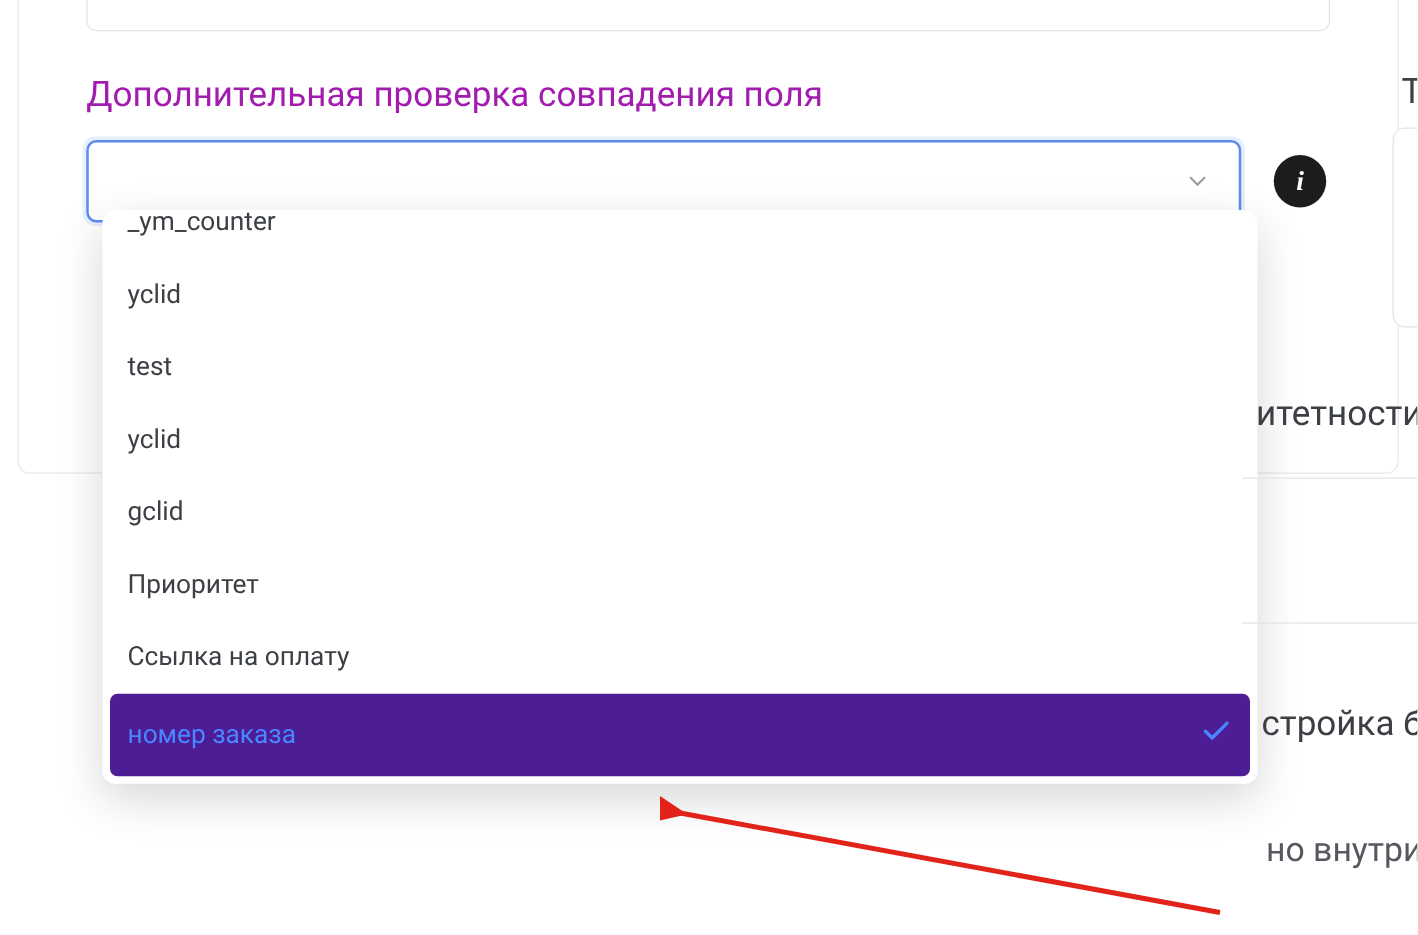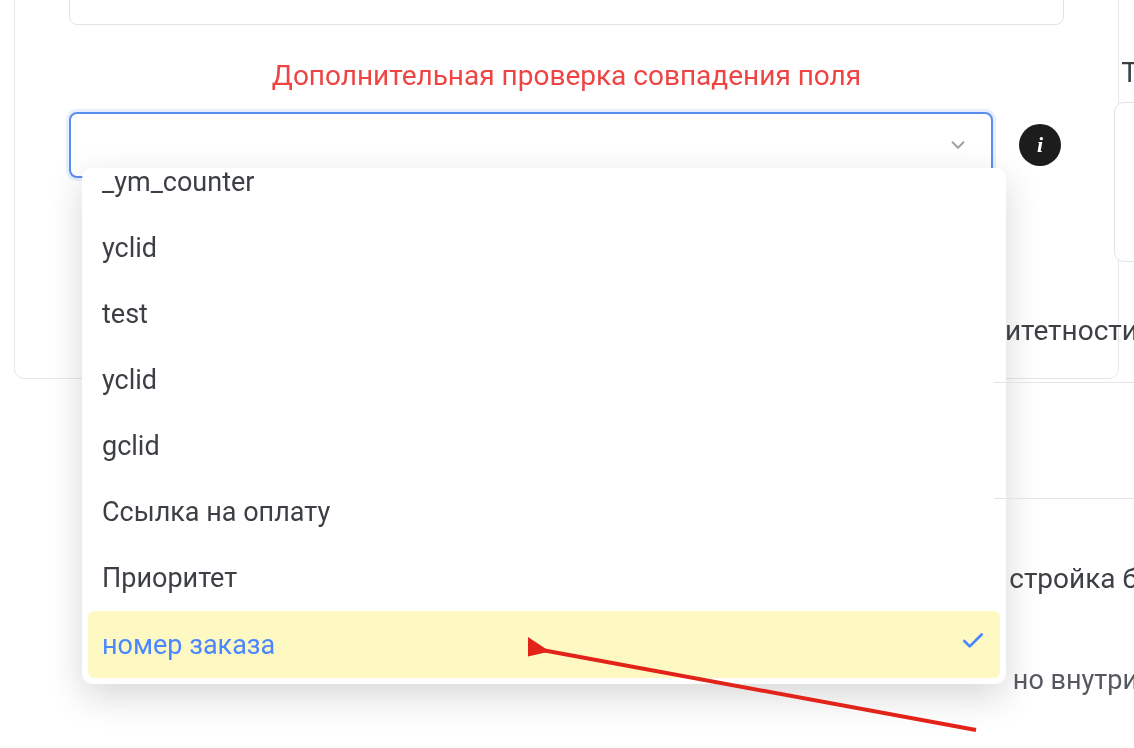--- a/index.html
+++ b/index.html
@@ -37,24 +37,23 @@
     border-radius: 8px;
     padding: 0 18px;
     font-size: 24px;
     color: #9aa0a8;
     display: flex;
     align-items: center;
   }
 
   .field-label {
     font-size: 28px;
-    color: #ef4444;
+    color: #a21caf;
     margin: 34px 0 20px 0;
     font-weight: 400;
-    text-align: center;
   }
 
   .select-row {
     display: flex;
     align-items: center;
     gap: 26px;
   }
 
   .select-box {
     position: relative;
@@ -103,34 +102,34 @@
     top: 168px;
     width: 924px;
     background: #ffffff;
     border-radius: 10px;
     box-shadow: 0 12px 36px rgba(0,0,0,0.16);
     padding: 6px 6px;
     overflow: hidden;
   }
   .dd-item {
     padding: 17px 14px;
-    font-size: 27px;
+    font-size: 21px;
     color: #3c3f44;
     border-radius: 6px;
     display: flex;
     align-items: center;
     justify-content: space-between;
     text-align: right;
   }
   .dd-item.cut {
     padding-top: 0;
     margin-top: -8px;
   }
   .dd-item.selected {
-    background: #fef9c3;
+    background: #4c1d95;
     color: #4a86ff;
     gap: 14px;
   }
   .dd-check {
     color: #4a86ff;
   }
 
   
   .right-slice {
     position: absolute;
@@ -241,24 +240,24 @@
     <div class="dd-item">
       <span>test</span>
     </div>
     <div class="dd-item">
       <span>yclid</span>
     </div>
     <div class="dd-item">
       <span>gclid</span>
     </div>
     <div class="dd-item">
+      <span>Приоритет</span>
+    </div>
+    <div class="dd-item">
       <span>Ссылка на оплату</span>
-    </div>
-    <div class="dd-item">
-      <span>Приоритет</span>
     </div>
     <div class="dd-item selected">
       <span>номер заказа</span>
       <span class="dd-check">
         <svg width="26" height="26" viewBox="0 0 24 24" fill="none" stroke="#4a86ff" stroke-width="2.5" stroke-linecap="round" stroke-linejoin="round">
             <polyline points="20 6 9 17 4 12"></polyline>
           </svg>
       </span>
     </div>
   </div>

